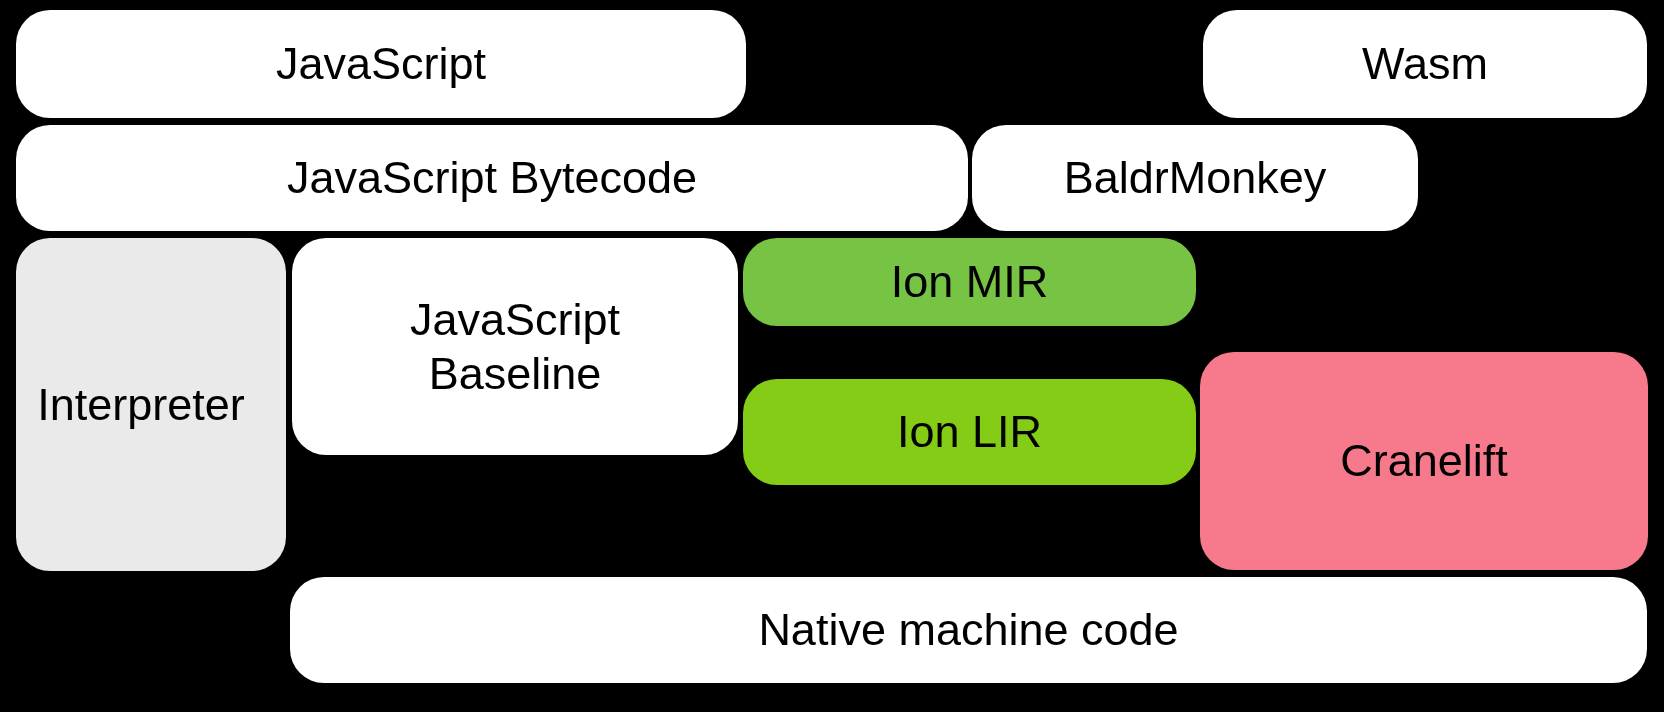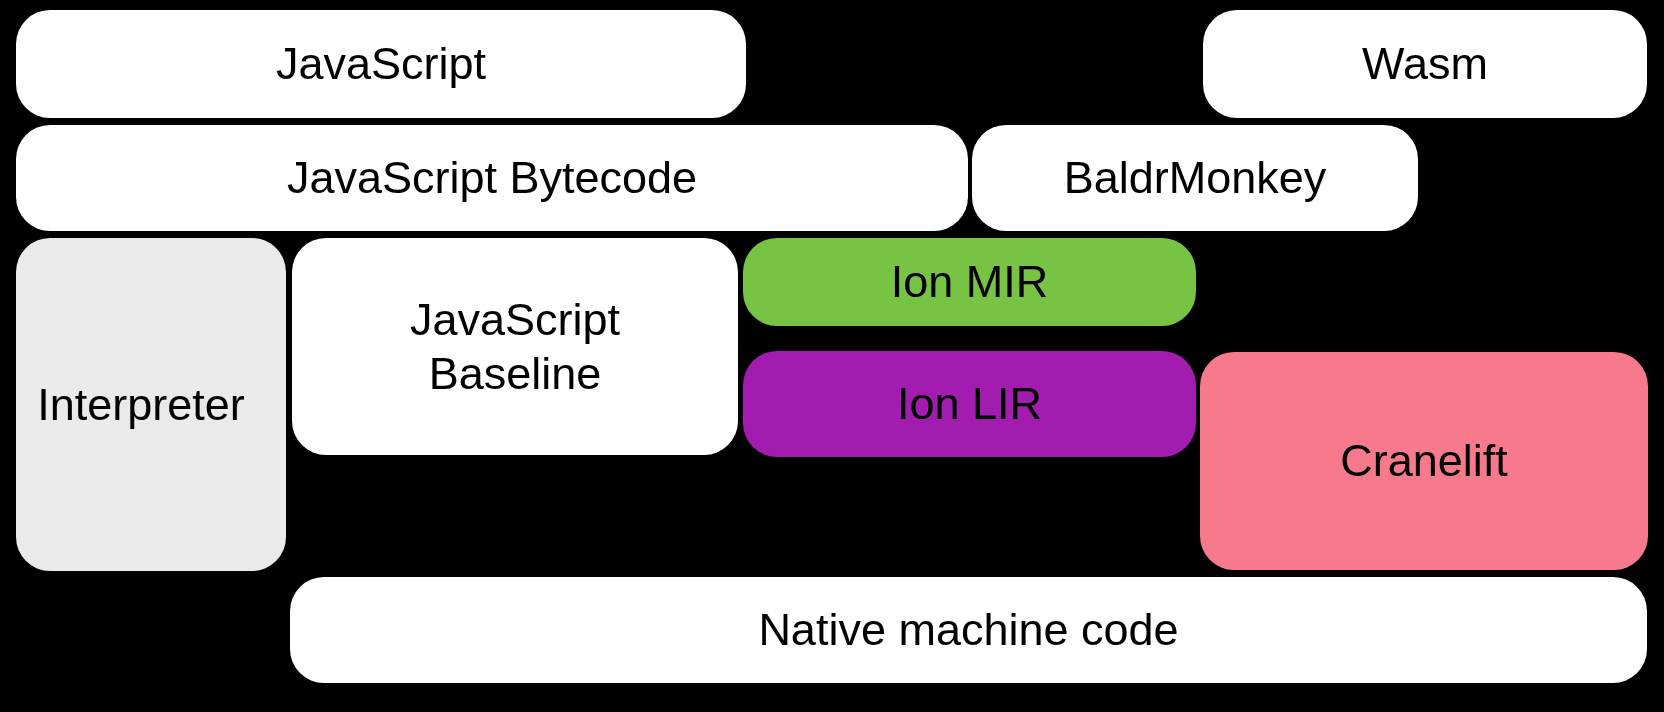--- a/index.html
+++ b/index.html
@@ -72,21 +72,21 @@
   </div>
 
   <div class="box b-baseline" style="background: rgb(255, 255, 255);">
     <span>JavaScript Baseline</span>
   </div>
 
   <div class="box b-ionmir" style="background: rgb(119, 195, 67);">
     <span>Ion MIR</span>
   </div>
 
-  <div class="box b-ionlir" style="background: #a21caf;">
+  <div class="box b-ionlir" style="background: #84cc16; margin-top: 28px;">
     <span>Ion LIR</span>
   </div>
 
   <div class="box b-cranelift" style="background: rgb(246, 122, 140);">
     <span>Cranelift</span>
   </div>
 
 
   <div class="box b-native" style="background: rgb(255, 255, 255);">
     <span>Native machine code</span>

